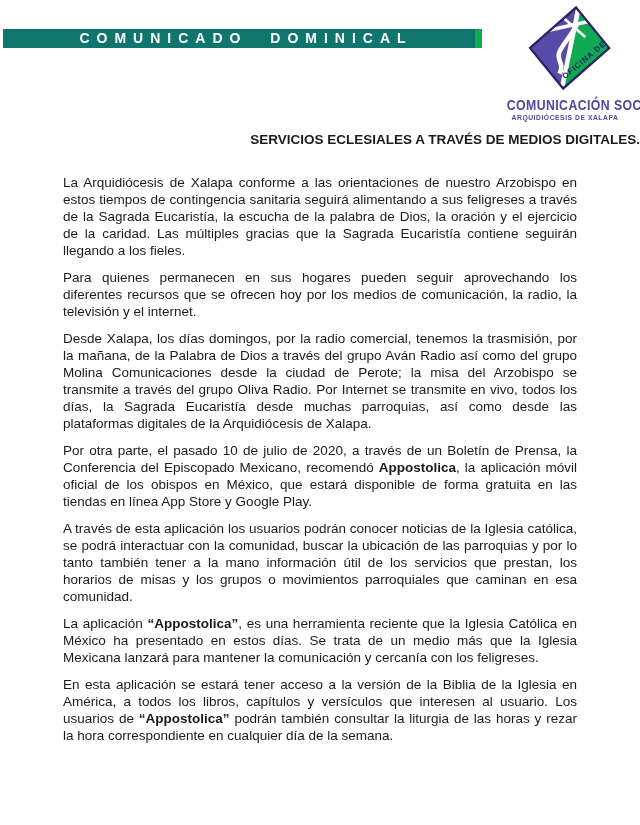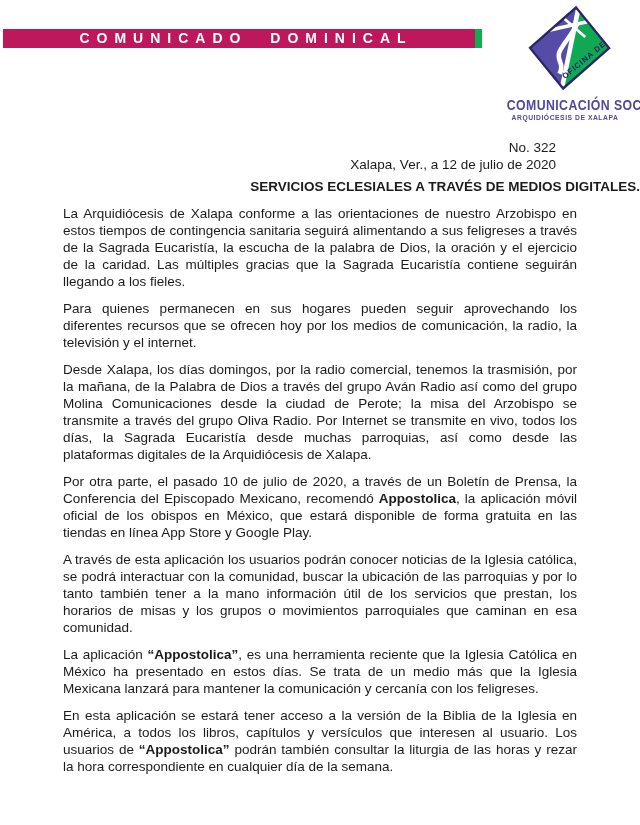--- a/index.html
+++ b/index.html
@@ -15,21 +15,21 @@
     color: #1b1b1b;
   }
 
   
   .header { position: relative; height: 126px; }
 
   .banner {
     position: absolute;
     top: 29px; left: 3px;
     width: 479px; height: 19px;
-    background: #be185d;
+    background: #0f766e;
     display: flex;
     align-items: center;
     justify-content: center;
   }
   .banner-text {
     color: #ffffff;
     font-weight: bold;
     font-size: 14px;
     letter-spacing: 7px;
     word-spacing: 12px;
@@ -80,21 +80,21 @@
   .meta div { line-height: 17px; }
 
   .doc-title {
     margin: 5px 0 0 0;
     text-align: right;
     font-size: 13.5px;
     font-weight: bold;
     line-height: 17px;
   }
 
-  .content { margin-top: 10px; padding: 0 63px; }
+  .content { margin-top: 26px; padding: 0 63px; }
   .content p {
     margin: 0 0 10px 0;
     text-align: justify;
   }
 </style>
 </head>
 <body>
 
 <div class="page">
 
@@ -118,24 +118,20 @@
 
         <polygon points="62,6 98,50 48,94 12,50" fill="none" stroke="#2b2566" stroke-width="2.5"></polygon>
 
         <text x="50" y="84" transform="rotate(-40 50 84)" font-family="Liberation Sans, sans-serif" font-size="8.5" font-weight="bold" letter-spacing="1" fill="#241f60">OFICINA DE</text>
       </svg>
       <div class="logo-name">COMUNICACIÓN SOCIAL</div>
       <div class="logo-sub">ARQUIDIÓCESIS DE XALAPA</div>
     </div>
   </div>
 
-  <div class="meta">
-    <div>No. 322</div>
-    <div>Xalapa, Ver., a 12 de julio de 2020</div>
-  </div>
 
   <h1 class="doc-title">SERVICIOS ECLESIALES A TRAVÉS DE MEDIOS DIGITALES.</h1>
 
   <div class="content">
 
   <p><span>La Arquidiócesis de Xalapa conforme a las orientaciones de nuestro Arzobispo en estos tiempos de contingencia sanitaria seguirá alimentando a sus feligreses a través de la Sagrada Eucaristía, la escucha de la palabra de Dios, la oración y el ejercicio de la caridad. Las múltiples gracias que la Sagrada Eucaristía contiene seguirán llegando a los fieles.</span></p>
       <p><span>Para quienes permanecen en sus hogares pueden seguir aprovechando los diferentes recursos que se ofrecen hoy por los medios de comunicación, la radio, la televisión y el internet.</span></p>
       <p><span>Desde Xalapa, los días domingos, por la radio comercial, tenemos la trasmisión, por la mañana, de la Palabra de Dios a través del grupo Aván Radio así como del grupo Molina Comunicaciones desde la ciudad de Perote; la misa del Arzobispo se transmite a través del grupo Oliva Radio. Por Internet se transmite en vivo, todos los días, la Sagrada Eucaristía desde muchas parroquias, así como desde las plataformas digitales de la Arquidiócesis de Xalapa.</span></p>
       <p><span>Por otra parte, el pasado 10 de julio de 2020, a través de un Boletín de Prensa, la Conferencia del Episcopado Mexicano, recomendó </span><span style="font-weight: bold;">Appostolica</span><span>, la aplicación móvil oficial de los obispos en México, que estará disponible de forma gratuita en las tiendas en línea App Store y Google Play.</span></p>
       <p><span>A través de esta aplicación los usuarios podrán conocer noticias de la Iglesia católica, se podrá interactuar con la comunidad, buscar la ubicación de las parroquias y por lo tanto también tener a la mano información útil de los servicios que prestan, los horarios de misas y los grupos o movimientos parroquiales que caminan en esa comunidad.</span></p>

